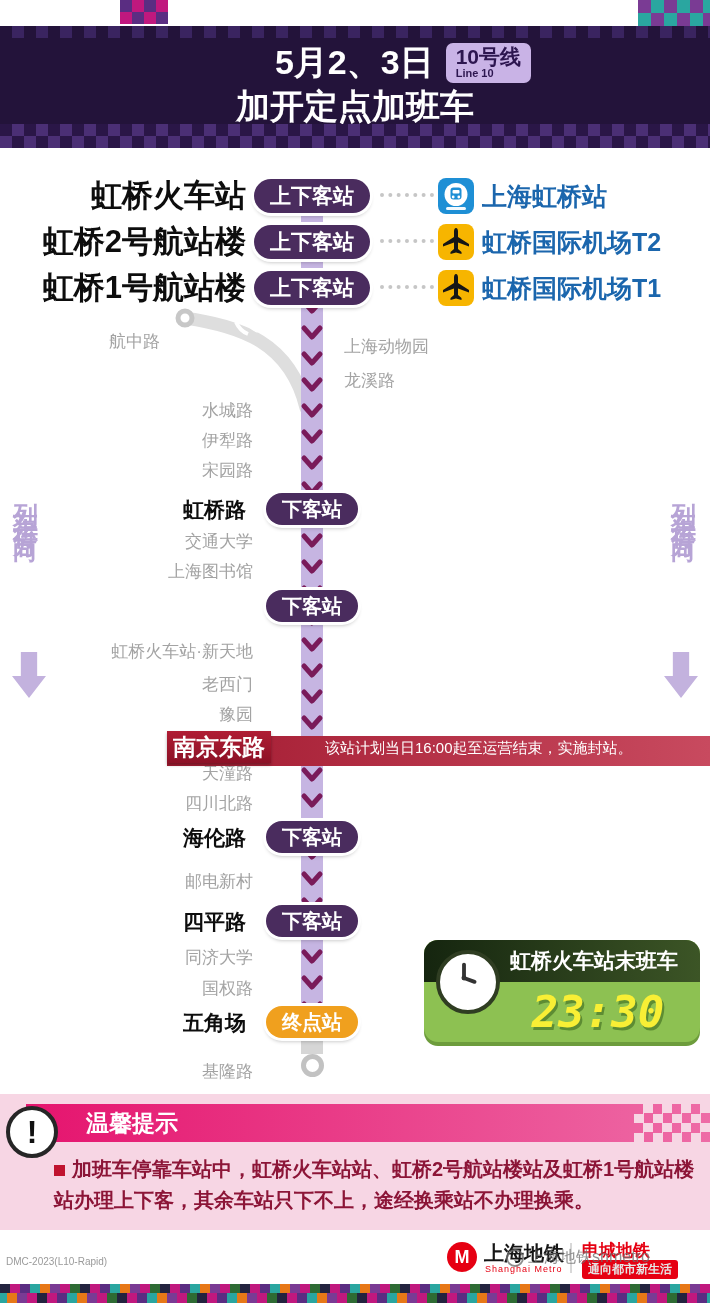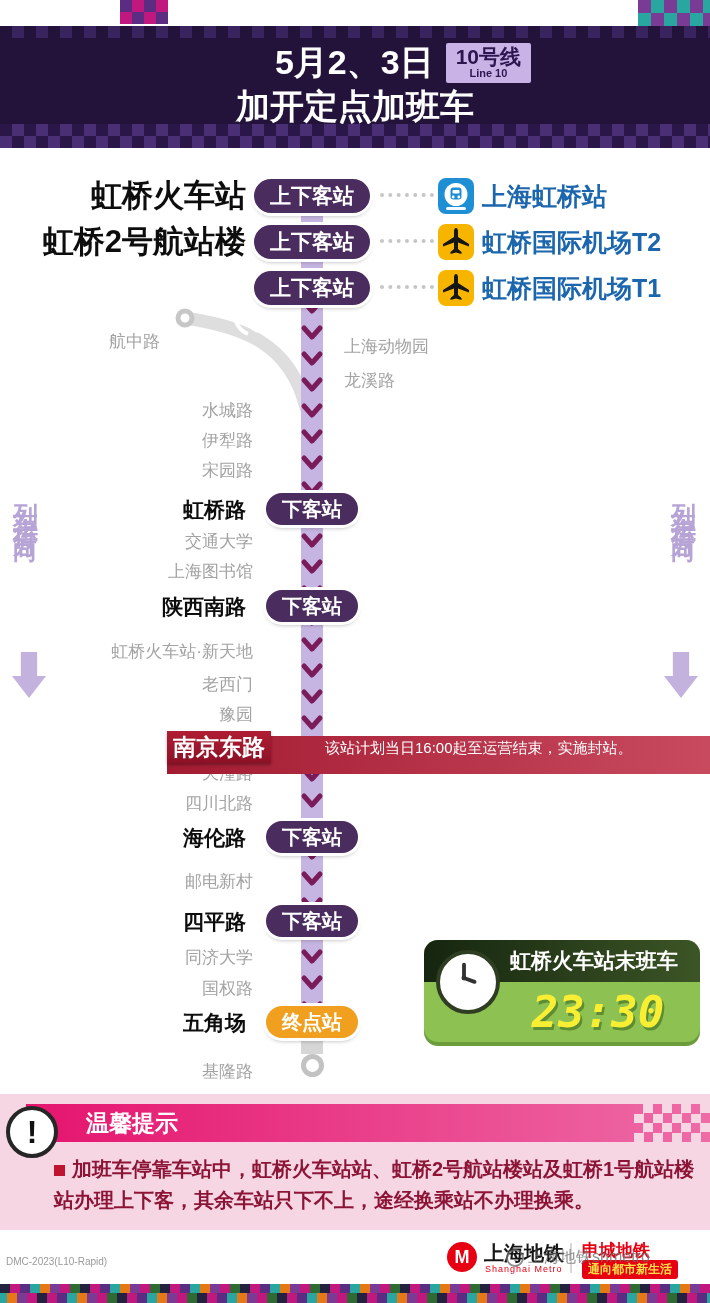--- a/index.html
+++ b/index.html
@@ -18,21 +18,21 @@
   .bstrip .r2{top:9px;background-position:37px 0;}
   
   .header{position:absolute;left:0;top:26px;width:710px;height:122px;background:#23133a;}
   .mosaic-top{position:absolute;left:0;top:0;width:100%;height:12px;
     background:repeating-conic-gradient(#3a2460 0% 25%,#23133a 0% 50%) 0 0/24px 24px;}
   .mosaic-bottom{position:absolute;left:0;bottom:0;width:100%;height:24px;
     background:repeating-conic-gradient(#4b2f75 0% 25%,#2a1647 0% 50%) 0 0/24px 24px;}
   .h-line1{position:absolute;left:0;top:16px;width:100%;display:flex;justify-content:center;
     align-items:center;gap:12px;height:42px;padding-left:48px;}
   .h-date,.h-station{font-size:34px;font-weight:bold;color:#fff;white-space:nowrap;}
-  .line-badge{background:#c9b3e6;border-radius:2px;padding:3px 10px;text-align:center;line-height:1.05;}
+  .line-badge{background:#c9b3e6;border-radius:7px;padding:3px 10px;text-align:left;line-height:1.05;}
   .line-badge .n{display:block;font-size:21px;font-weight:bold;color:#2d1650;}
   .line-badge .e{display:block;font-size:11px;font-weight:bold;color:#2d1650;}
   .h-line2{position:absolute;left:0;top:58px;width:100%;text-align:center;
     font-size:34px;font-weight:bold;color:#fff;}
   
   .hub-row{position:absolute;left:0;width:612px;height:40px;z-index:4;}
   .hub-name{position:absolute;left:0;top:0;width:246px;text-align:right;font-size:31px;
     font-weight:bold;color:#0d0d0d;line-height:40px;white-space:nowrap;}
   .pill{position:absolute;left:312px;transform:translateX(-50%);top:3px;height:34px;line-height:34px;
     padding:0 16px;background:#4a2c5e;color:#fff;font-size:21px;font-weight:bold;border-radius:18px;
@@ -51,21 +51,21 @@
   .minor-first{position:absolute;left:0;width:160px;text-align:right;font-size:17px;color:#a3a3a3;
     line-height:20px;white-space:nowrap;z-index:2;}
   .minor-r{position:absolute;left:344px;font-size:17px;color:#a3a3a3;line-height:20px;
     white-space:nowrap;z-index:2;}
   .stop-row{position:absolute;left:0;width:710px;height:36px;z-index:4;}
   .stop-name{position:absolute;left:0;top:0;width:246px;text-align:right;font-size:21px;
     font-weight:bold;color:#0d0d0d;line-height:36px;white-space:nowrap;}
   .stop-row .pill{top:1px;height:32px;line-height:32px;font-size:20px;}
   .pill.terminal{background:#f0a01e;}
   
-  .closed-strip{position:absolute;left:167px;top:736px;width:543px;height:38px;
+  .closed-strip{position:absolute;left:167px;top:736px;width:543px;height:30px;
     background:linear-gradient(90deg,#a31b31,#c84a5f);z-index:6;}
   .closed-note{position:absolute;left:158px;top:0;line-height:24px;font-size:15px;color:#fff;
     white-space:nowrap;}
   .closed-name{position:absolute;left:167px;top:731px;width:104px;height:32px;
     background:linear-gradient(#b01d34,#8c1126);color:#fff;font-size:23px;font-weight:bold;
     text-align:center;line-height:32px;z-index:7;box-shadow:0 2px 3px rgba(0,0,0,.3);}
   
   .dir{position:absolute;top:483px;font-size:25px;font-weight:bold;color:#b7a4d6;
     writing-mode:vertical-rl;letter-spacing:7px;z-index:2;}
   .dir.left{left:10px;} .dir.right{left:668px;}
@@ -98,21 +98,21 @@
     color:#8c1537;line-height:1.55;}
   .bullet{display:inline-block;width:11px;height:11px;background:#c0132f;margin-right:7px;}
   
   .fcode{position:absolute;left:6px;top:1256px;font-size:10px;color:#9a9a9a;}
   .flogo{position:absolute;left:447px;top:1242px;width:30px;height:30px;background:#e60012;
     border-radius:50%;color:#fff;font-weight:bold;font-size:18px;text-align:center;line-height:30px;}
   .fbrand{position:absolute;left:484px;top:1240px;font-size:20px;font-weight:bold;color:#151515;}
   .fbrand-en{position:absolute;left:485px;top:1264px;font-size:9px;color:#e60012;letter-spacing:1px;}
   .fdiv{position:absolute;left:570px;top:1243px;width:2px;height:30px;background:#d8d8d8;}
   .fslogan1{position:absolute;left:582px;top:1239px;font-size:17px;font-weight:bold;color:#e60012;}
-  .fslogan2{position:absolute;left:582px;top:1260px;font-size:12px;font-weight:bold;color:#fde047;
+  .fslogan2{position:absolute;left:582px;top:1260px;font-size:12px;font-weight:bold;color:#e5e5e5;
     background:#e60012;padding:1px 6px;border-radius:3px;white-space:nowrap;}
   .fwm{position:absolute;left:506px;top:1247px;font-size:16px;color:rgba(110,110,110,.78);z-index:9;
     display:flex;align-items:center;gap:4px;white-space:nowrap;}
   .fwm .ring{width:14px;height:14px;border:2px solid rgba(110,110,110,.78);border-radius:50%;
     display:inline-block;}
 </style>
 </head>
 <body>
 
 <div class="poster">
@@ -177,20 +177,21 @@
     <span class="hub-icon">
       <svg width="36" height="36" viewBox="0 0 36 36">
         <rect width="36" height="36" rx="8" fill="#f7b500"></rect>
         <path d="M18 4 c1.3 0 2 1.6 2 3.5 L20 13 L31 20 L31 22.5 L20 18.5 L20 25 L23.5 28 L23.5 30 L18 28.4 L12.5 30 L12.5 28 L16 25 L16 18.5 L5 22.5 L5 20 L16 13 L16 7.5 C16 5.6 16.7 4 18 4 Z" fill="#161616"></path>
       </svg>
     </span>
     <span class="hub-link">虹桥国际机场T2</span>
   </div>
 
   <div class="hub-row" style="top:268px">
+    <span class="hub-name">虹桥1号航站楼</span>
     <span class="pill">上下客站</span>
     <span class="dots"></span>
     <span class="hub-icon">
       <svg width="36" height="36" viewBox="0 0 36 36">
         <rect width="36" height="36" rx="8" fill="#f7b500"></rect>
         <path d="M18 4 c1.3 0 2 1.6 2 3.5 L20 13 L31 20 L31 22.5 L20 18.5 L20 25 L23.5 28 L23.5 30 L18 28.4 L12.5 30 L12.5 28 L16 25 L16 18.5 L5 22.5 L5 20 L16 13 L16 7.5 C16 5.6 16.7 4 18 4 Z" fill="#161616"></path>
       </svg>
     </span>
     <span class="hub-link">虹桥国际机场T1</span>
   </div>
@@ -211,21 +212,20 @@
   <span class="minor-l" style="top:872px">邮电新村</span>
   <span class="minor-l" style="top:948px">同济大学</span>
   <span class="minor-l" style="top:979px">国权路</span>
   <span class="minor-l" style="top:1062px">基隆路</span>
 
   <div class="stop-row" style="top:492px">
     <span class="stop-name">虹桥路</span>
     <span class="pill">下客站</span>
   </div>
   <div class="stop-row" style="top:589px">
-    <span class="stop-name">陕西南路</span>
     <span class="pill">下客站</span>
   </div>
   <div class="stop-row" style="top:820px">
     <span class="stop-name">海伦路</span>
     <span class="pill">下客站</span>
   </div>
   <div class="stop-row" style="top:904px">
     <span class="stop-name">四平路</span>
     <span class="pill">下客站</span>
   </div>

